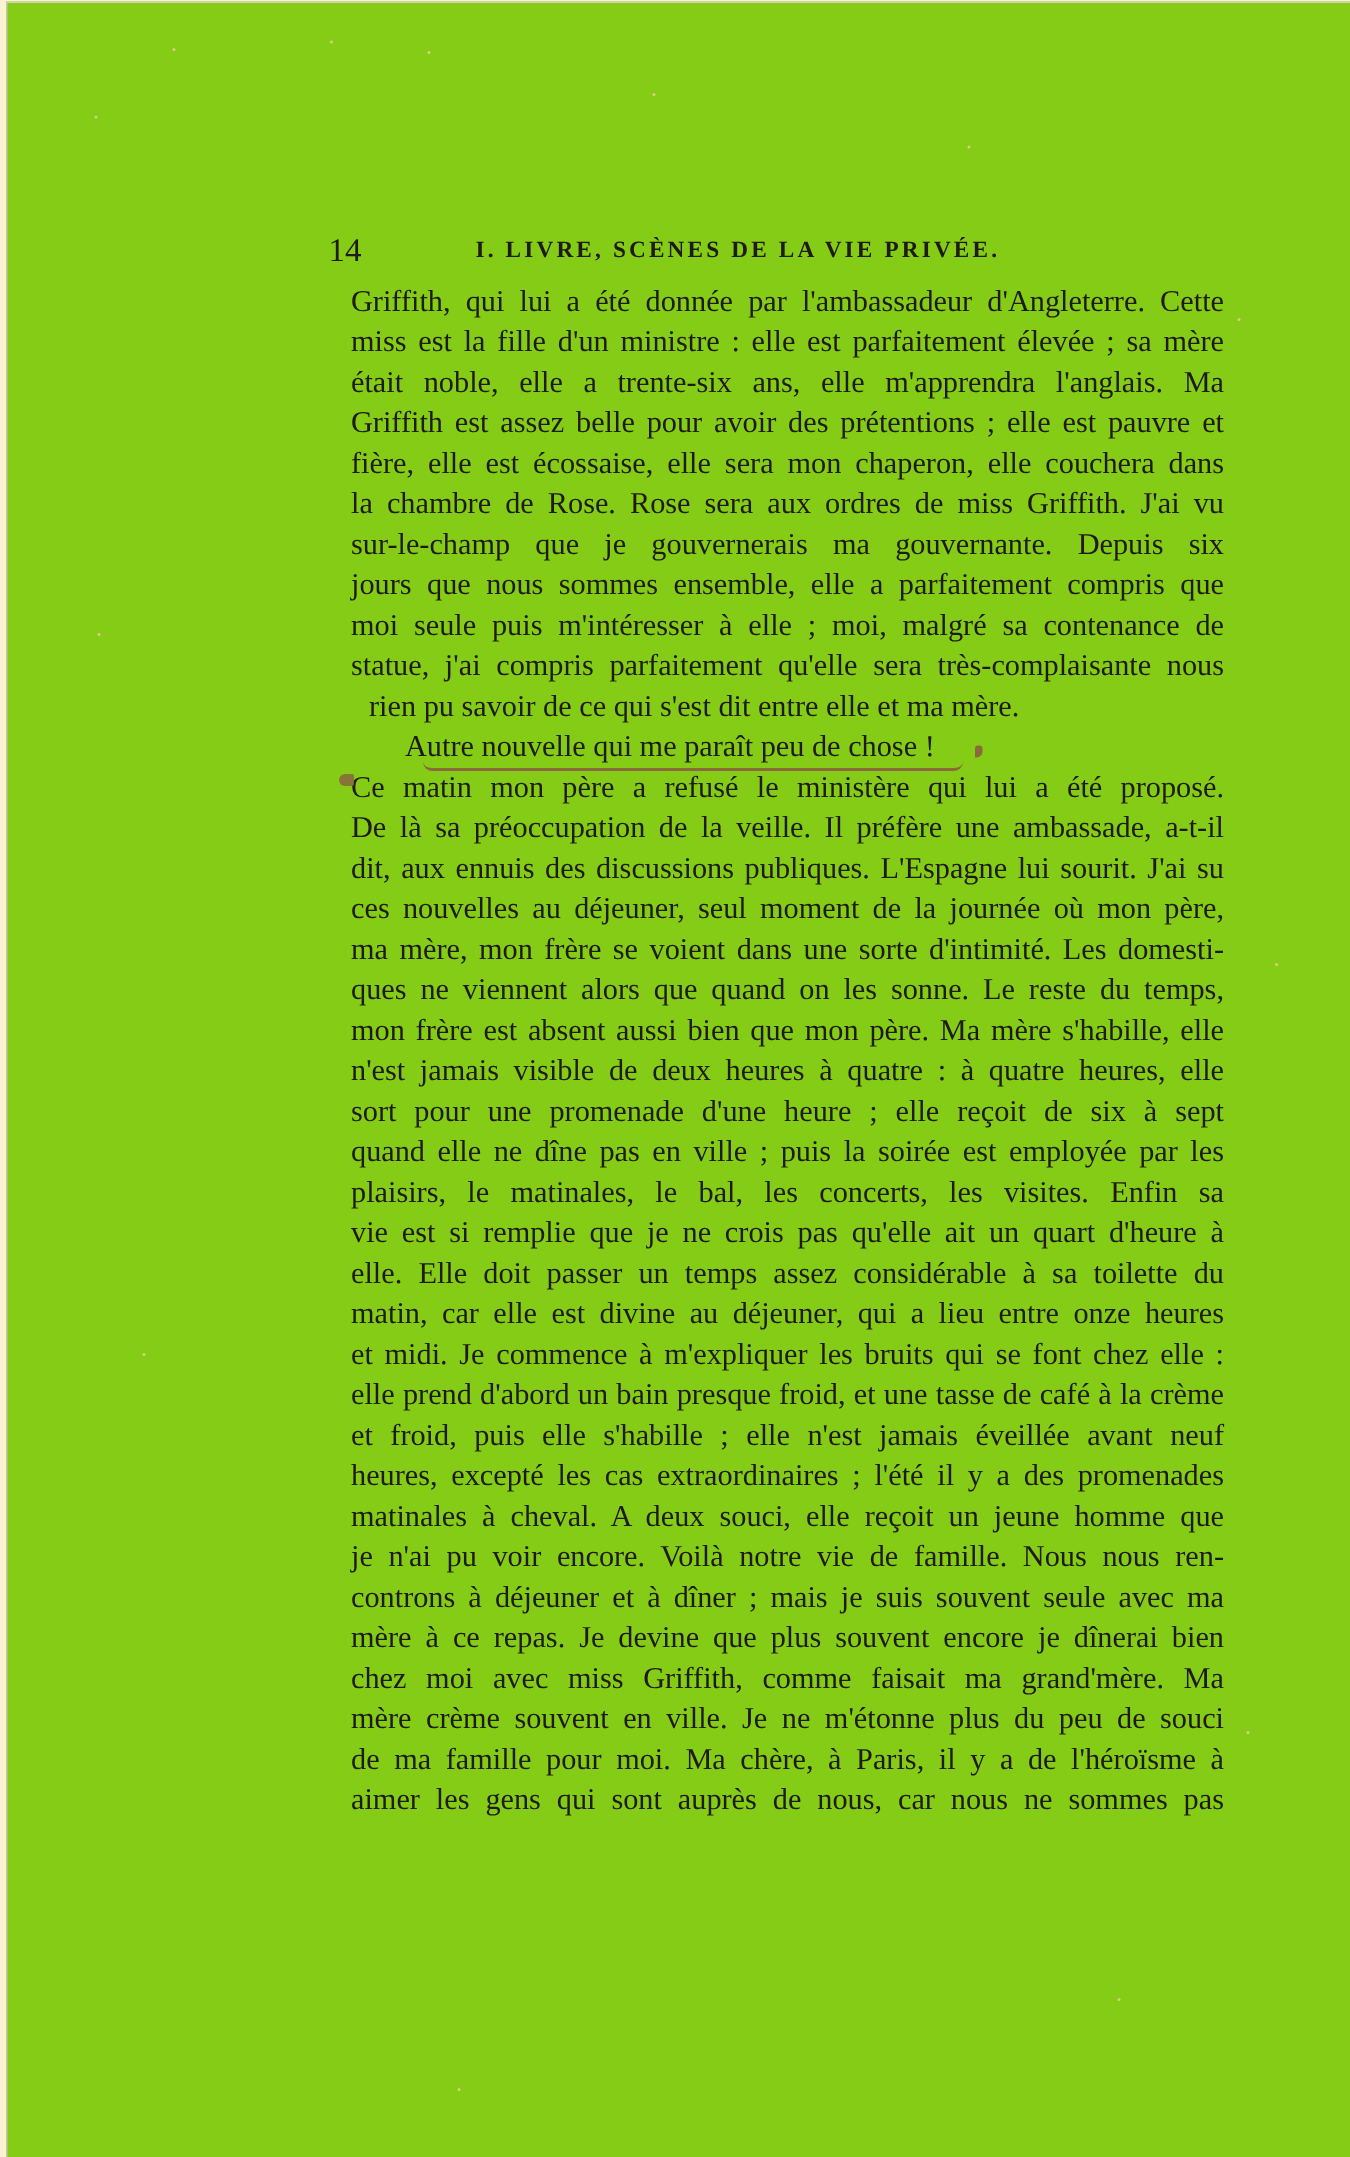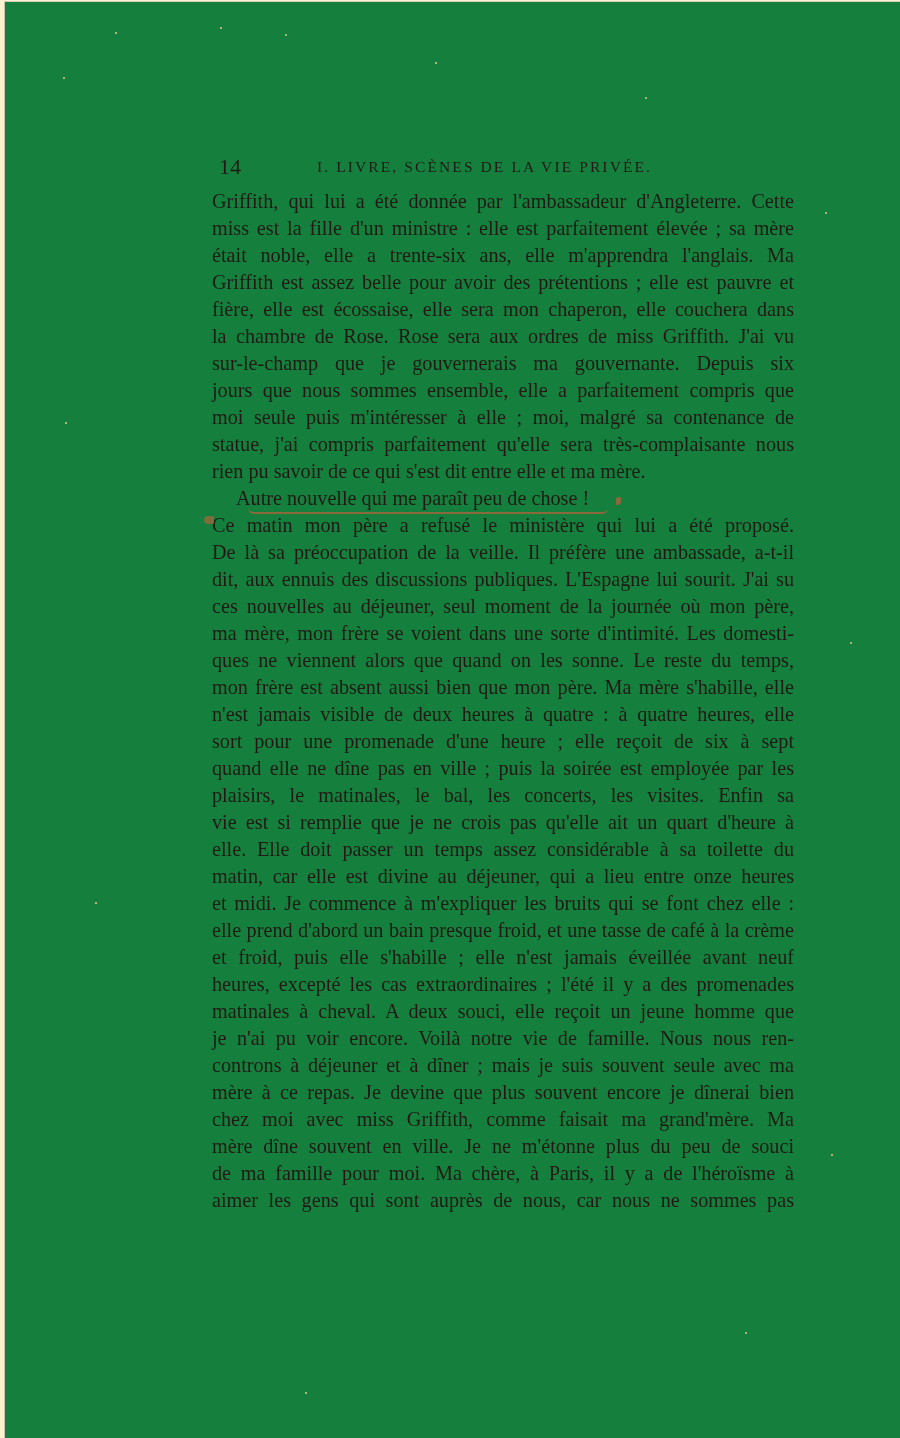--- a/index.html
+++ b/index.html
@@ -14,21 +14,21 @@
       overflow: hidden;
       font-family: "Liberation Serif", "DejaVu Serif", serif;
       color: #1f1a14;
     }
     .page {
       position: absolute;
       left: 4px;
       top: 1px;
       width: 896px;
       height: 1437px;
-      background: #15803d;
+      background: #84cc16;
       border-left: 1px solid #c9c3b0;
       border-top: 1px solid #d6d0bc;
     }
     .header {
       position: absolute;
       left: 214px;
       top: 152px;
       width: 580px;
       height: 30px;
     }
@@ -37,40 +37,41 @@
       left: 0;
       top: 0;
       font-size: 22px;
       letter-spacing: 0;
     }
     .running-head {
       position: absolute;
       left: 98px;
       top: 4px;
       font-size: 15.5px;
-      font-weight: normal;
+      font-weight: bold;
       letter-spacing: 2.1px;
     }
     .body-text {
       position: absolute;
-      left: 207px;
+      left: 229px;
       top: 186px;
       width: 582px;
     }
     .line {
       height: 27px;
       line-height: 27px;
       font-size: 20.2px;
       white-space: nowrap;
       text-align: justify;
       text-align-last: justify;
       position: relative;
     }
     .line.last {
       text-align-last: left;
+      margin-left: 12px;
     }
     .line.indent {
       padding-left: 24px;
     }
     .underline-mark {
       position: absolute;
       left: 36px;
       top: 23px;
       width: 360px;
       height: 4px;
@@ -169,17 +170,17 @@
     <div class="line">matin, car elle est divine au déjeuner, qui a lieu entre onze heures</div>
     <div class="line">et midi. Je commence à m'expliquer les bruits qui se font chez elle :</div>
     <div class="line">elle prend d'abord un bain presque froid, et une tasse de café à la crème</div>
     <div class="line">et froid, puis elle s'habille ; elle n'est jamais éveillée avant neuf</div>
     <div class="line">heures, excepté les cas extraordinaires ; l'été il y a des promenades</div>
     <div class="line">matinales à cheval. A deux souci, elle reçoit un jeune homme que</div>
     <div class="line">je n'ai pu voir encore. Voilà notre vie de famille. Nous nous ren-</div>
     <div class="line">controns à déjeuner et à dîner ; mais je suis souvent seule avec ma</div>
     <div class="line">mère à ce repas. Je devine que plus souvent encore je dînerai bien</div>
     <div class="line">chez moi avec miss Griffith, comme faisait ma grand'mère. Ma</div>
-    <div class="line">mère dîne souvent en ville. Je ne m'étonne plus du peu de souci</div>
+    <div class="line">mère crème souvent en ville. Je ne m'étonne plus du peu de souci</div>
     <div class="line">de ma famille pour moi. Ma chère, à Paris, il y a de l'héroïsme à</div>
     <div class="line">aimer les gens qui sont auprès de nous, car nous ne sommes pas</div>
   </div>
 </div>
 
 </body></html>

